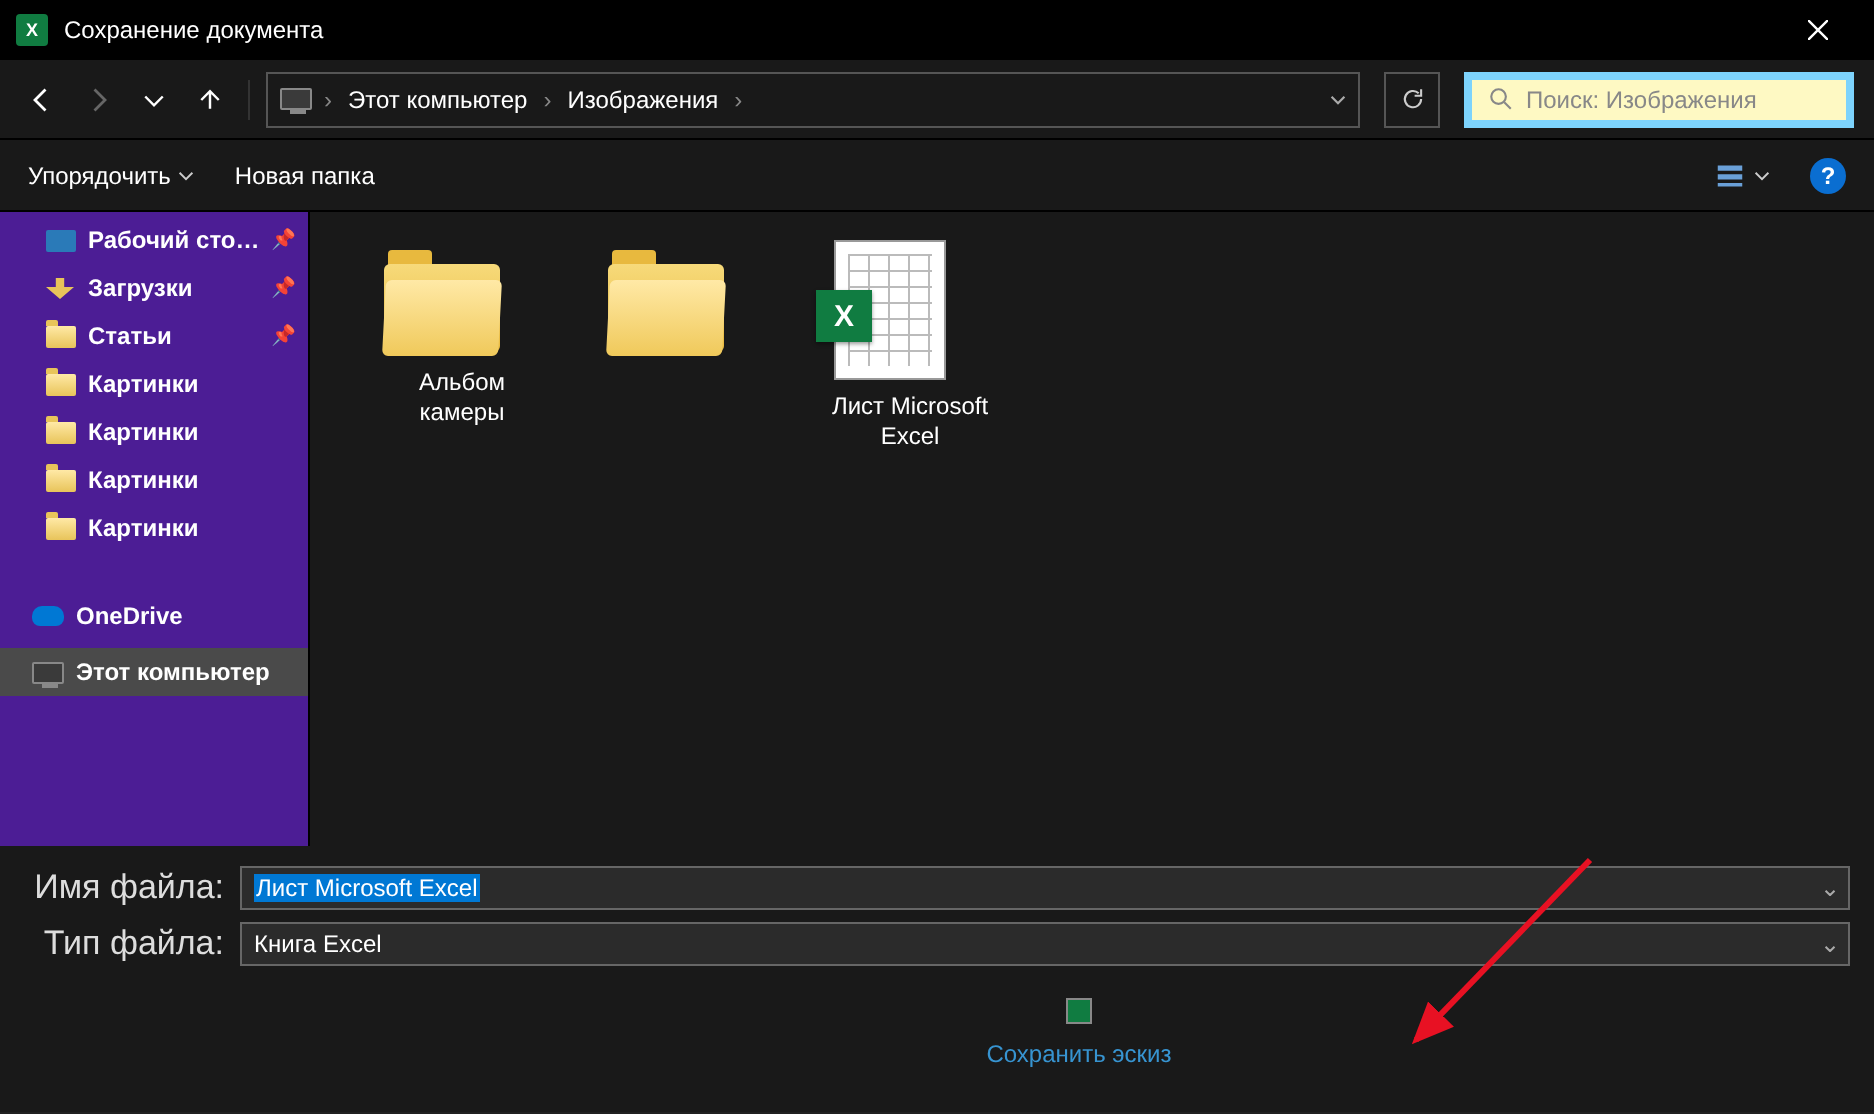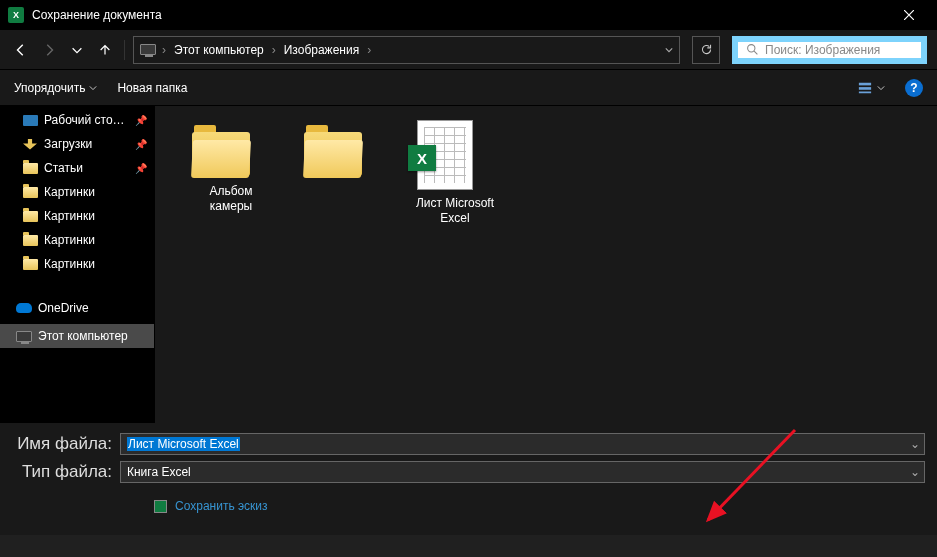--- a/index.html
+++ b/index.html
@@ -14,29 +14,29 @@
 .navbar { height: 40px; display: flex; align-items: center; padding: 0 10px; background: #191919; gap: 6px; border-bottom: 1px solid #000; }
 .nav-btn { width: 22px; height: 22px; display: flex; align-items: center; justify-content: center; cursor: pointer; }
 .nav-btn svg { width: 14px; height: 14px; fill: #fff; }
 .nav-btn.disabled svg { fill: #666; }
 .vsep { width: 1px; height: 20px; background: #333; margin: 0 2px; }
 .addressbar { flex: 1; height: 28px; border: 1px solid #555; background: #191919; display: flex; align-items: center; padding: 0 6px; font-size: 12px; color: #fff; gap: 4px; }
 .crumb { padding: 2px 2px; cursor: pointer; }
 .crumb-sep { color: #888; padding: 0 2px; }
 .addr-right { margin-left: auto; display: flex; align-items: center; gap: 12px; }
 .refresh { width: 28px; height: 28px; border: 1px solid #555; margin-left: 6px; display: flex; align-items: center; justify-content: center; cursor: pointer; }
-.searchbox { width: 195px; height: 28px; border: 6px solid #7dd3fc; background: #ffffff; display: flex; align-items: center; padding: 0 8px; margin-left: 6px; font-size: 12px; color: #888; gap: 6px; }
+.searchbox { width: 195px; height: 28px; border: 4px solid #7dd3fc; background: #fef9c3; display: flex; align-items: center; padding: 0 8px; margin-left: 6px; font-size: 12px; color: #888; gap: 6px; }
 
 .toolbar { height: 36px; display: flex; align-items: center; padding: 0 14px; background: #191919; border-bottom: 1px solid #000; font-size: 12px; gap: 20px; }
 .toolbar .spacer { flex: 1; }
 .tb-btn { display: flex; align-items: center; gap: 4px; cursor: pointer; }
 .help { width: 18px; height: 18px; border-radius: 50%; background: #0a6ed1; color: #fff; font-size: 12px; display: flex; align-items: center; justify-content: center; cursor: pointer; font-weight: bold; }
 
 .body { display: flex; height: 317px; background: #191919; }
-.sidebar { width: 155px; background: #000000; overflow: hidden; border-right: 1px solid #000; padding-top: 2px; }
+.sidebar { width: 155px; background: #4c1d95; overflow: hidden; border-right: 1px solid #000; padding-top: 2px; font-weight: bold; }
 .side-item { height: 24px; display: flex; align-items: center; padding-left: 22px; font-size: 12px; position: relative; cursor: pointer; gap: 6px; }
 .side-item.selected { background: #4a4a4a; }
 .side-item .pin { position: absolute; right: 6px; color: #888; font-size: 10px; }
 .icon-sm { width: 16px; height: 14px; display: flex; align-items: center; justify-content: center; }
 .folder-mini { width: 15px; height: 11px; background: linear-gradient(#ffe9a6, #e8c45a); border-radius: 1px; position: relative; }
 .folder-mini::before { content: ""; position: absolute; top: -3px; left: 0; width: 6px; height: 3px; background: #e8c45a; border-radius: 1px 1px 0 0; }
 .desktop-mini { width: 15px; height: 11px; background: #2a7ab8; border-radius: 1px; }
 .dl-mini { width: 14px; height: 11px; background: #e8c45a; clip-path: polygon(35% 0, 65% 0, 65% 45%, 100% 45%, 50% 100%, 0 45%, 35% 45%); }
 .excel-mini { width: 16px; height: 14px; background: #fff; border: 1px solid #888; position: relative; }
 .excel-mini::after { content: "X"; position: absolute; left: -4px; top: 2px; width: 10px; height: 9px; background: #107c41; color: #fff; font-size: 7px; font-weight: bold; display: flex; align-items: center; justify-content: center; }
@@ -63,21 +63,21 @@
 .form-row .field .dd { position: absolute; right: 4px; color: #aaa; }
 .field .selected-text { background: #0078d4; color: #fff; padding: 0 1px; }
 
 .meta-row { display: flex; padding: 8px 0 4px 60px; font-size: 12px; gap: 0; }
 .meta-group { display: flex; gap: 8px; }
 .meta-group .ml { color: #999; }
 .meta-group .mv { color: #3794d1; cursor: text; }
 .meta-gap1 { width: 150px; }
 .meta-gap2 { width: 70px; }
 
-.thumb-row { padding: 10px 0 10px 142px; font-size: 12px; display: flex; align-items: center; gap: 8px; }
+.thumb-row { padding: 10px 0 10px 142px; font-size: 12px; display: flex; align-items: center; gap: 8px; flex-direction: column; }
 .checkbox { width: 13px; height: 13px; border: 1px solid #888; background: #107c41; position: relative; }
 .thumb-row .tl { color: #3794d1; }
 
 .arrow-annot { position: absolute; left: 690px; top: 420px; pointer-events: none; }
 .arrow-annot svg { width: 120px; height: 120px; }
 
 .chev { width: 8px; height: 8px; }
 </style>
 </head>
 <body>

